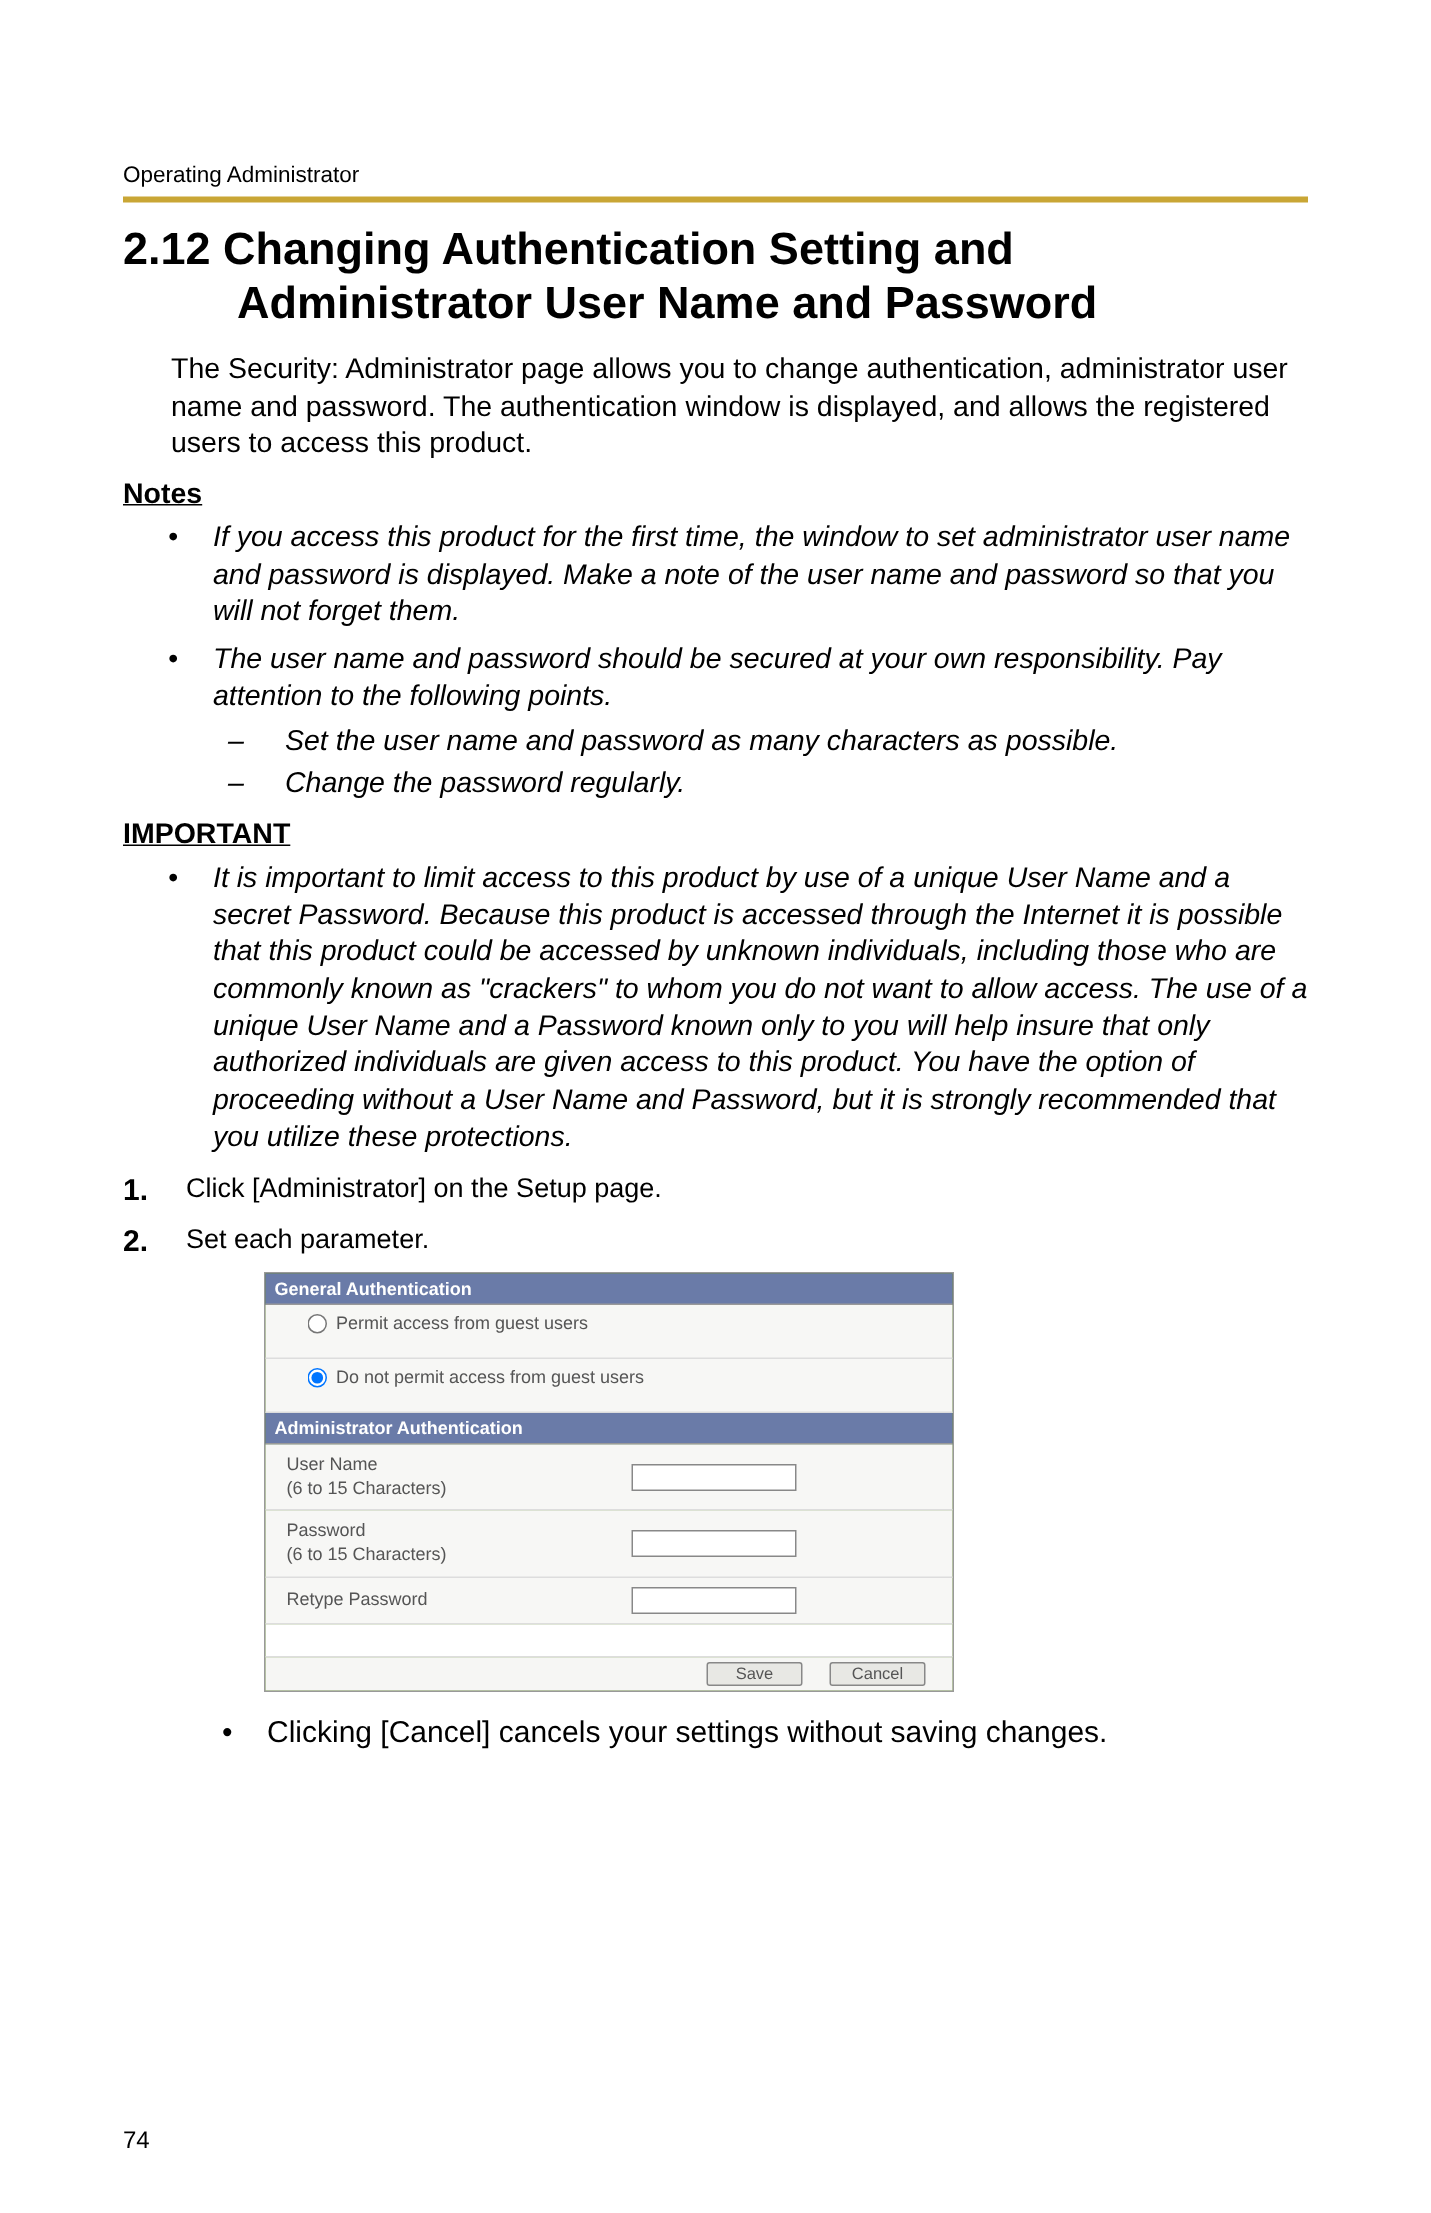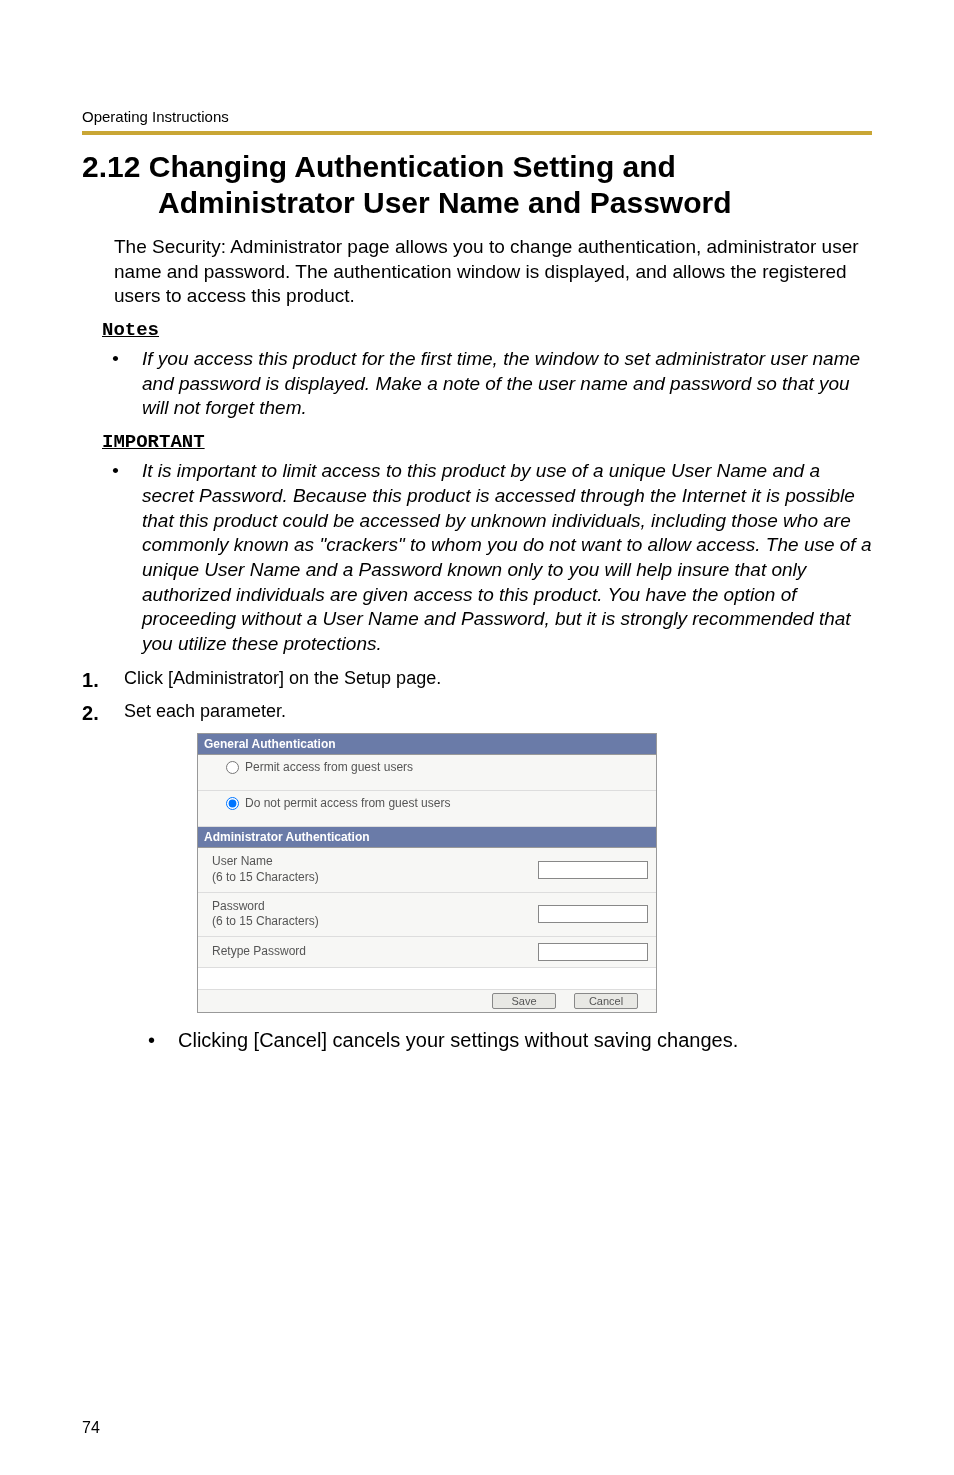--- a/index.html
+++ b/index.html
@@ -43,23 +43,21 @@
     .intro {
       font-size: 19px;
       line-height: 1.3;
       margin-left: 32px;
       margin-bottom: 10px;
     }
     .notes-heading, .important-heading {
       font-size: 19px;
       font-weight: bold;
       text-decoration: underline;
-      margin-left: 20px;
       margin-bottom: 6px;
-      font-family: Liberation Mono, monospace;
     }
     ul.notes-list {
       list-style: none;
       margin-left: 20px;
       margin-bottom: 10px;
     }
     ul.notes-list > li {
       position: relative;
       padding-left: 40px;
       font-size: 19px;
@@ -116,40 +114,38 @@
       margin-left: 94px;
       margin-top: 10px;
       margin-bottom: 14px;
     }
     .panel-table {
       width: 460px;
       border: 1px solid #999;
       background: #4d7c0f;
       font-family: Verdana, Arial, sans-serif;
       font-size: 12px;
-      margin-left: 21px;
     }
     .panel-header {
       background: #6a7ba8;
       color: #fff;
       font-weight: bold;
       padding: 3px 6px;
       border-bottom: 1px solid #999;
     }
     .panel-row {
       display: flex;
       align-items: center;
       padding: 5px 8px 5px 28px;
       border-bottom: 1px solid #ddd;
       background: #f7f7f5;
       color: #555;
     }
     .panel-row.auth-row {
       padding: 6px 8px 6px 14px;
-      justify-content: space-between;
     }
     .panel-row .label {
       flex: 0 0 230px;
       line-height: 1.3;
     }
     .panel-row .field input[type="text"] {
       width: 110px;
       height: 18px;
       border: 1px solid #888;
       background: #fff;
@@ -214,35 +210,42 @@
       position: relative;
       height: 1475px;
     }
   </style>
 </head>
 <body>
 <div class="container">
 <div class="page">
 
   <div class="header-section">
-    <div class="header-label">Operating Instructions</div>
+    <div class="header-label">Operating Administrator</div>
     <div class="divider"></div>
   </div>
 
   <h1>
     <span>2.12  Changing Authentication Setting and</span>
     <span class="indent-line">Administrator User Name and Password</span>
   </h1>
 
   <p class="intro">The Security: Administrator page allows you to change authentication, administrator user name and password. The authentication window is displayed, and allows the registered users to access this product.</p>
 
   <div class="notes-heading">Notes</div>
 
   <ul class="notes-list">
     <li>If you access this product for the first time, the window to set administrator user name and password is displayed. Make a note of the user name and password so that you will not forget them.</li>
+    <li>
+      <span>The user name and password should be secured at your own responsibility. Pay attention to the following points.</span>
+      <ul class="sub-list">
+        <li>Set the user name and password as many characters as possible.</li>
+        <li>Change the password regularly.</li>
+      </ul>
+    </li>
   </ul>
 
   <div class="important-heading">IMPORTANT</div>
 
   <ul class="notes-list">
     <li>It is important to limit access to this product by use of a unique User Name and a secret Password. Because this product is accessed through the Internet it is possible that this product could be accessed by unknown individuals, including those who are commonly known as "crackers" to whom you do not want to allow access. The use of a unique User Name and a Password known only to you will help insure that only authorized individuals are given access to this product. You have the option of proceeding without a User Name and Password, but it is strongly recommended that you utilize these protections.</li>
   </ul>
 
   <ol class="steps">
     <li>Click [Administrator] on the Setup page.</li>

